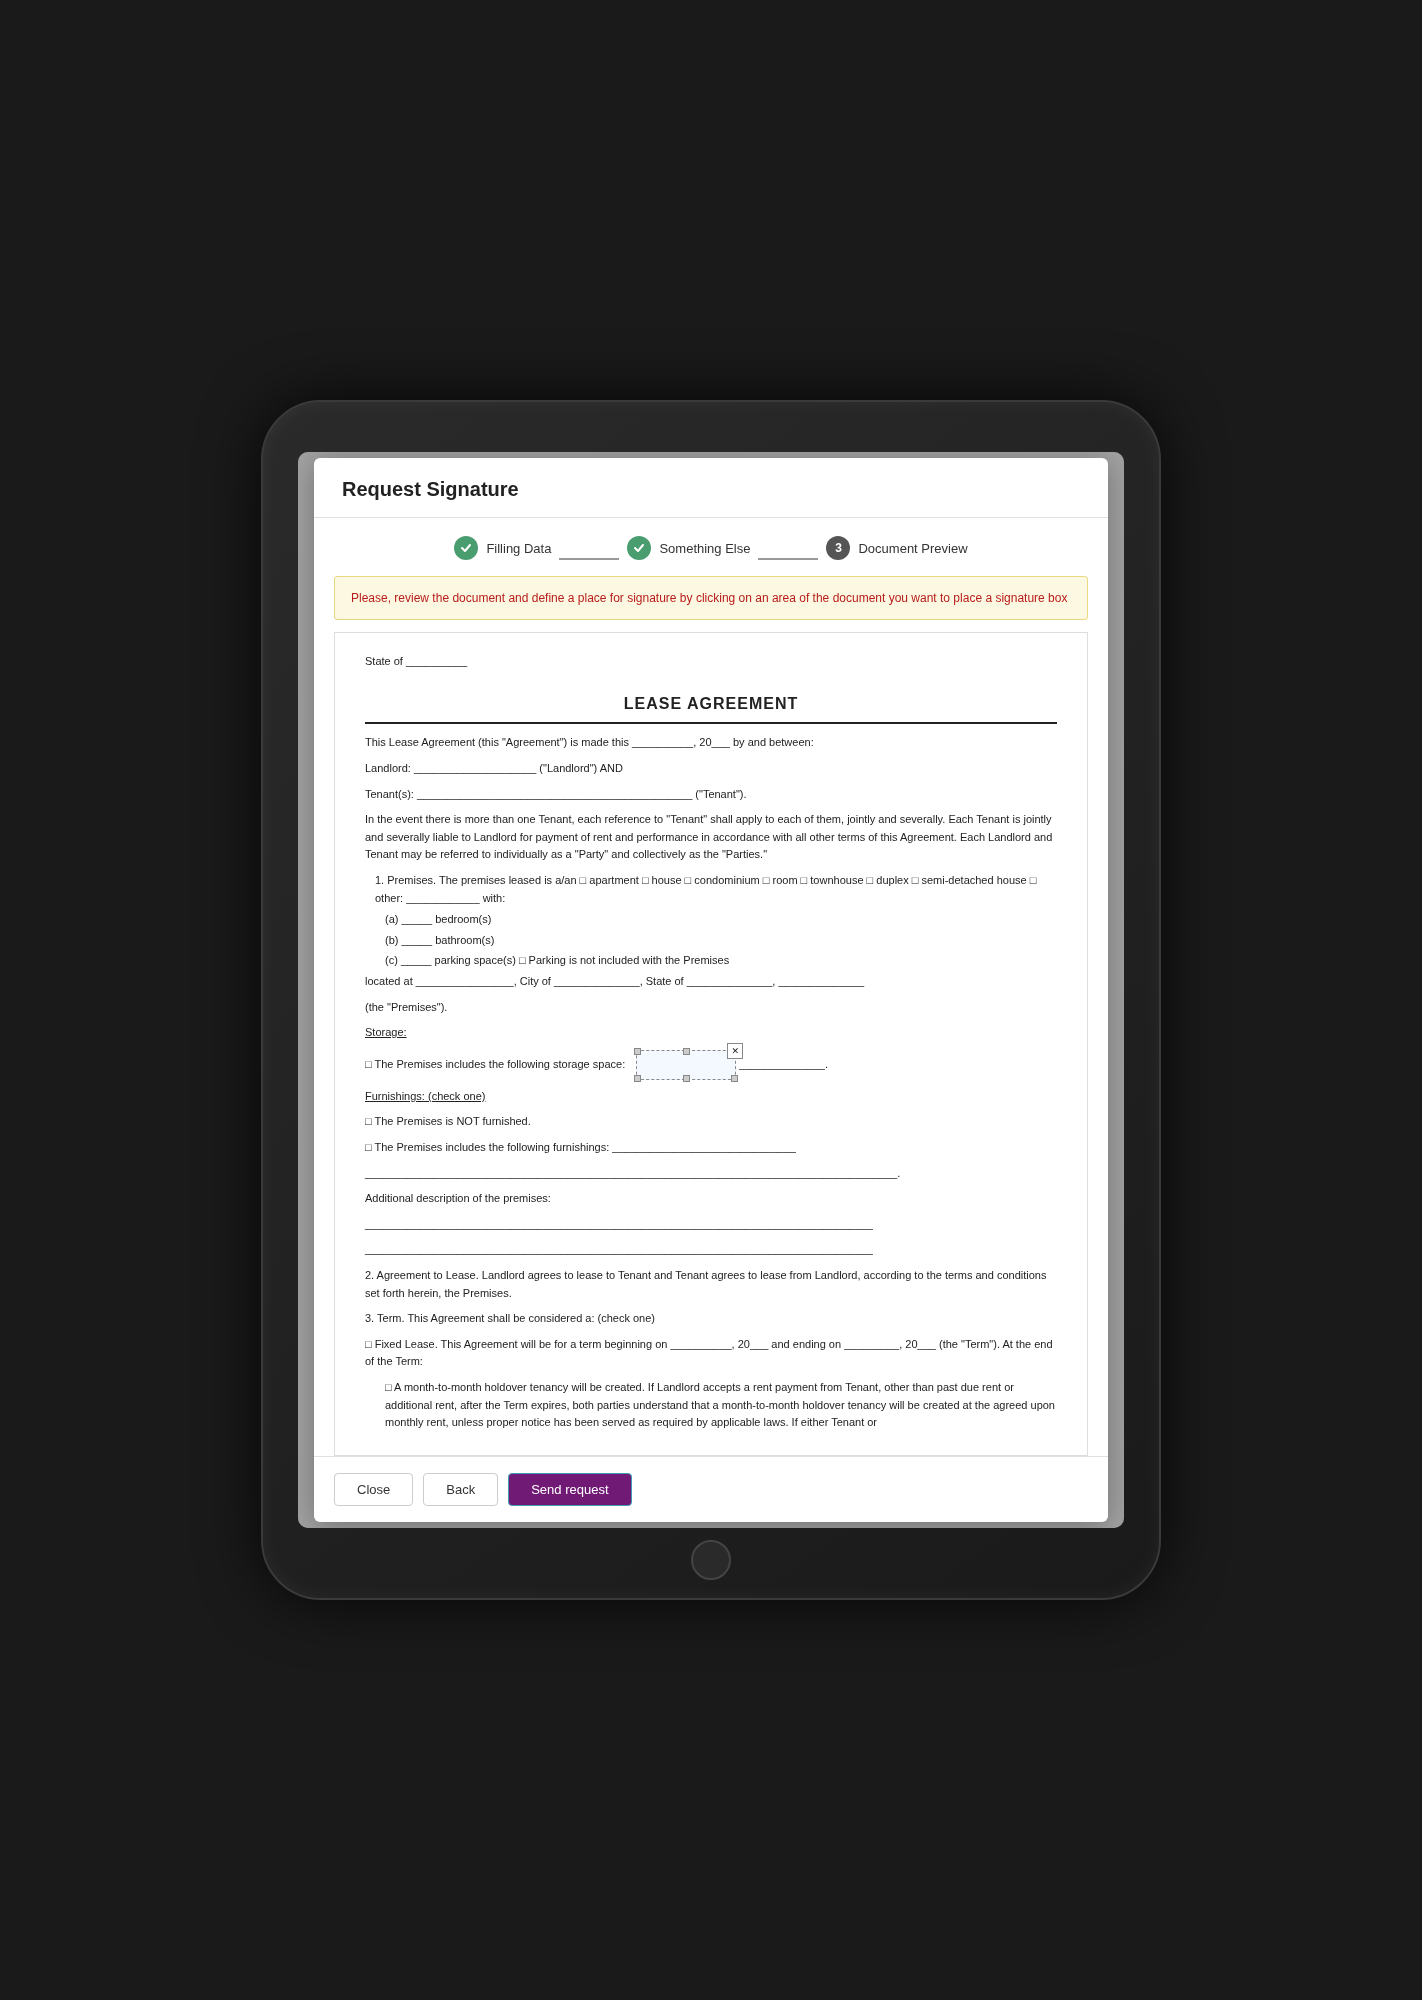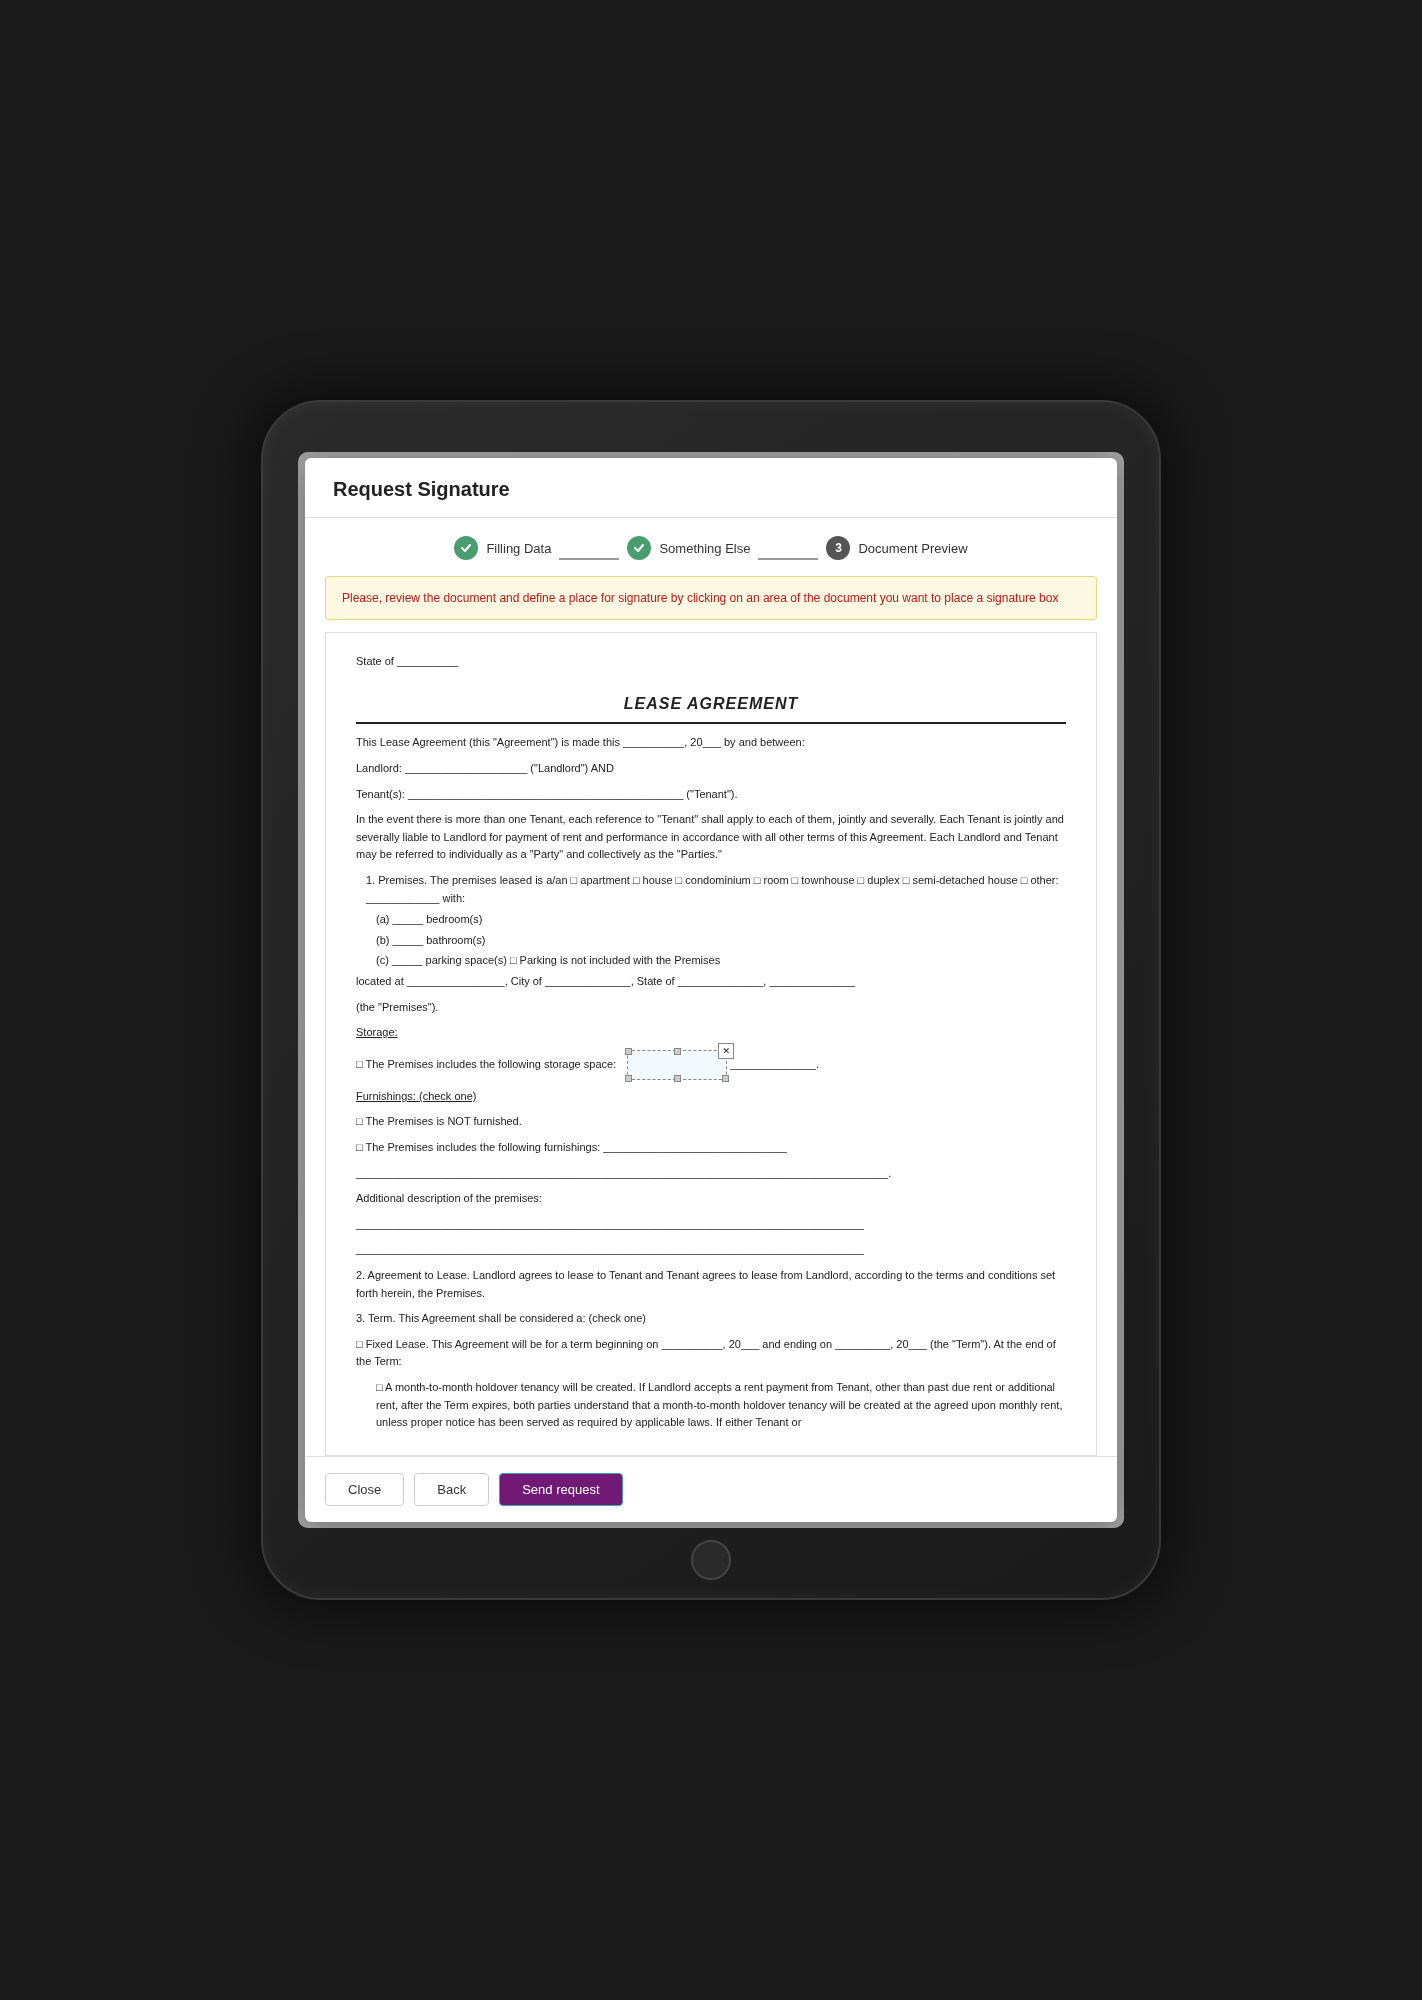--- a/index.html
+++ b/index.html
@@ -44,21 +44,21 @@
       border: 2px solid #444;
     }
 
     .modal-container {
       width: 100%;
       height: 100%;
       background: rgba(0,0,0,0.3);
       display: flex;
       justify-content: center;
       align-items: center;
-      padding: 7px;
+      padding: 16px;
     }
 
     .modal {
       background: #fff;
       border-radius: 6px;
       width: 820px;
       max-height: 1100px;
       overflow: hidden;
       display: flex;
       flex-direction: column;
@@ -151,21 +151,20 @@
       font-size: 11px;
       margin-bottom: 20px;
     }
 
     .doc-title {
       text-align: center;
       font-size: 16px;
       font-weight: bold;
       margin-bottom: 6px;
       letter-spacing: 1px;
-      font-style: italic;
     }
 
     .doc-divider {
       border: none;
       border-top: 2px solid #222;
       margin-bottom: 10px;
     }
 
     .doc-paragraph {
       margin-bottom: 8px;

